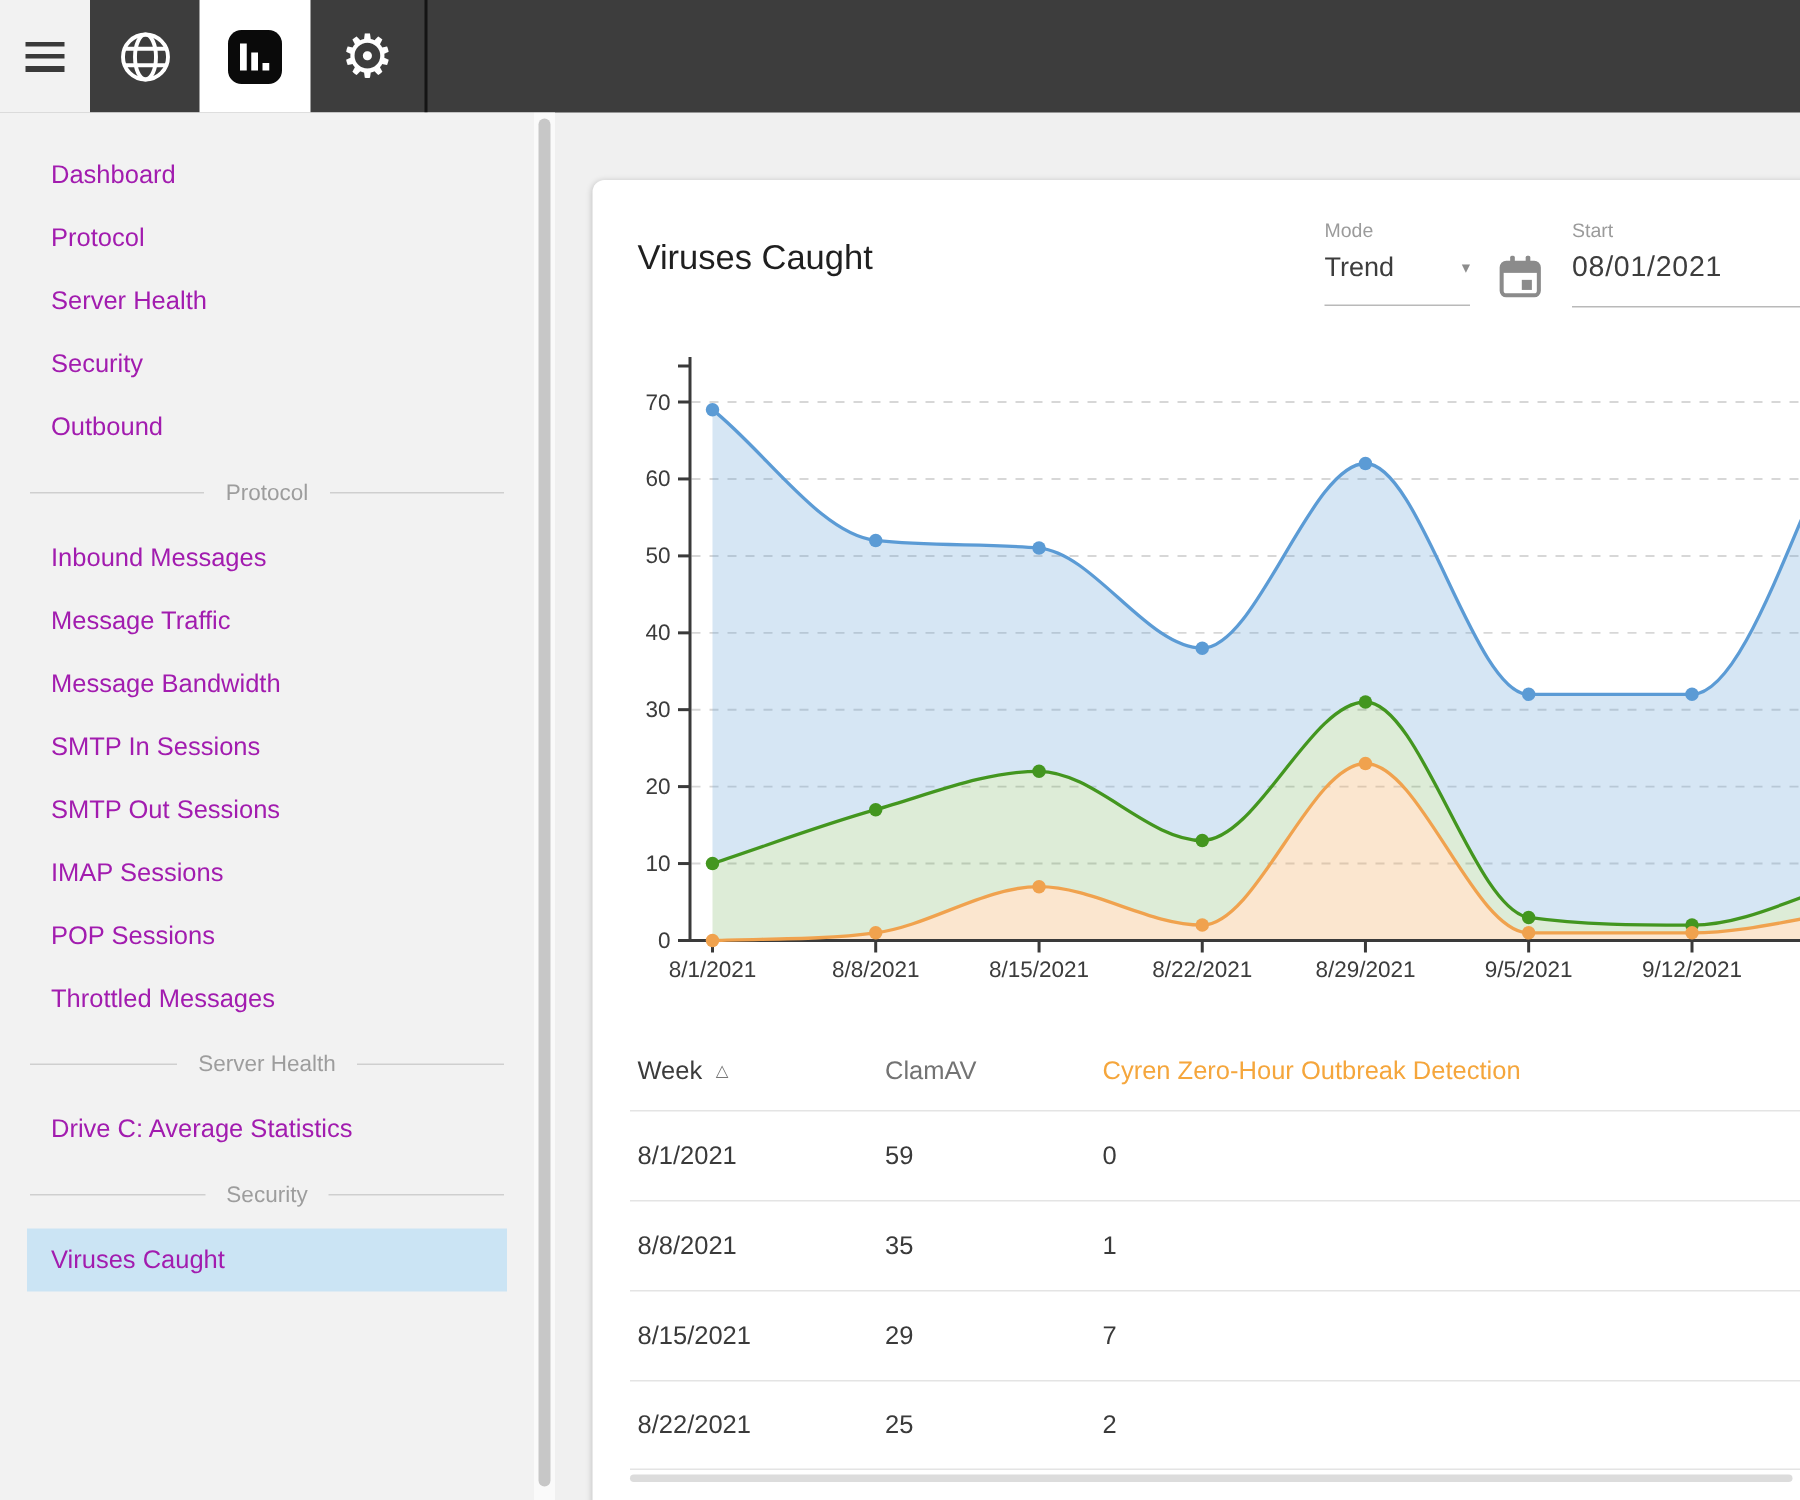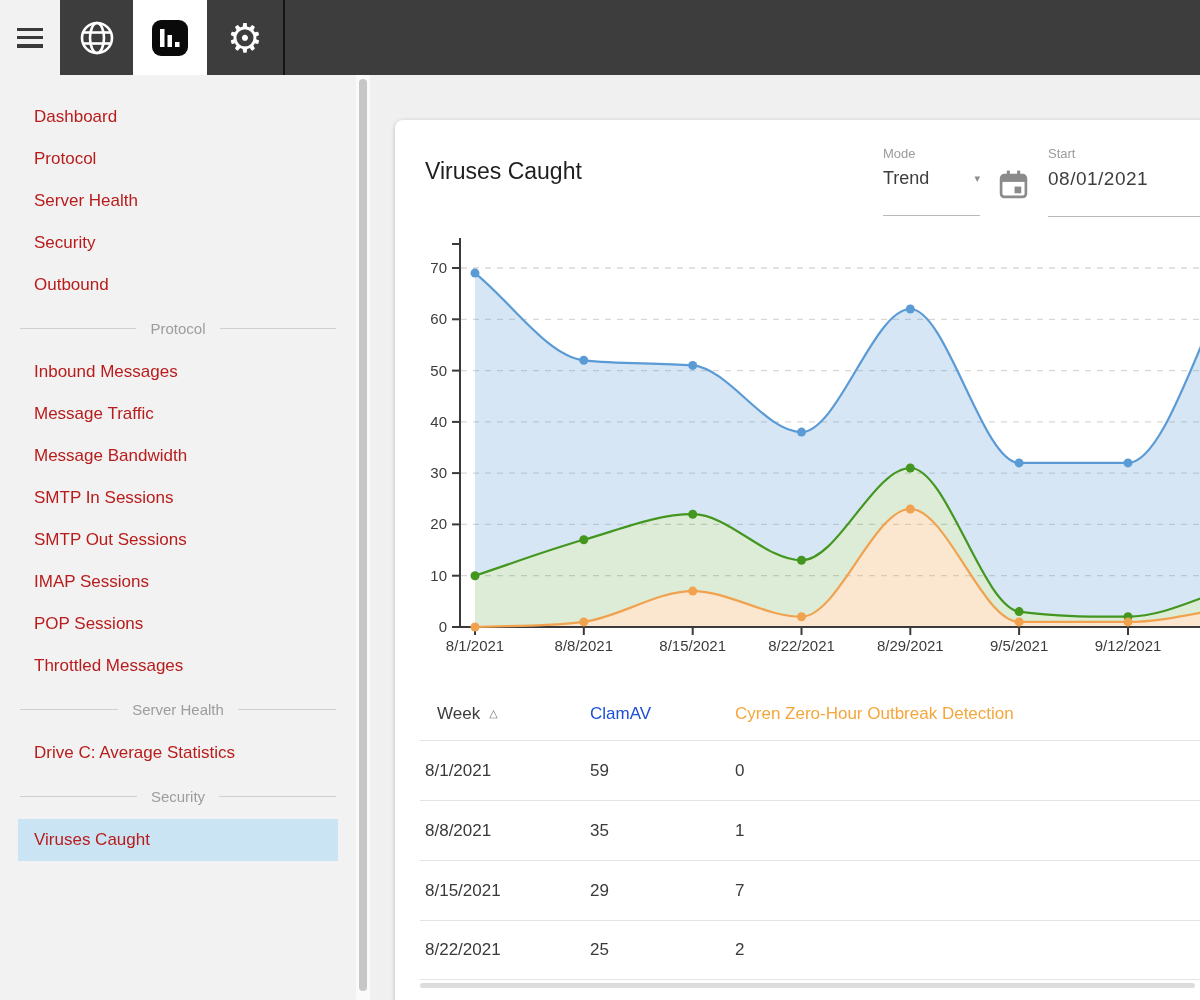--- a/index.html
+++ b/index.html
@@ -15,40 +15,40 @@
   .hamburger span{display:block;width:26px;height:3.5px;background:#3a3a3a}
   .tile{position:absolute;top:0;height:75px;display:flex;align-items:center;justify-content:center;cursor:pointer}
   #tile-globe{left:60px;width:73px}
   #tile-reports{left:133px;width:74px;background:#ffffff}
   #tile-settings{left:207px;width:76px}
   .topbar-sep{position:absolute;left:283px;top:0;width:2px;height:75px;background:#141414}
   .gear-glyph{font-size:40px;color:#ffffff;line-height:1}
 
   
   .sidebar{position:absolute;left:0;top:75px;width:356px;height:925px;background:#f2f2f2;overflow:hidden}
-  .side-item{height:42px;line-height:42px;padding-left:34px;font-size:17px;color:#b91c1c;cursor:pointer;
+  .side-item{height:42px;line-height:42px;padding-left:34px;font-size:17px;color:#a21caf;cursor:pointer;
     white-space:nowrap}
   .side-item.first{margin-top:21px}
   .side-item.selected{background:#cbe4f4;margin:0 18px;padding-left:16px}
   .side-section{height:45px;display:flex;align-items:center;color:#9d9d9d;font-size:15px;white-space:nowrap}
   .side-section::before{content:"";flex:1;height:1px;background:#cfcfcf;margin-left:20px;margin-right:14px}
   .side-section::after{content:"";flex:1;height:1px;background:#cfcfcf;margin-left:14px;margin-right:20px}
   .sidebar-scroll{position:absolute;left:356px;top:75px;width:14px;height:925px;background:#fafafa}
   .sidebar-scroll .thumb{position:absolute;left:3px;top:4px;width:8px;height:912px;background:#c7c7c7;border-radius:4px}
 
   
   .card{position:absolute;left:395px;top:120px;width:825px;height:890px;background:#ffffff;
     border-radius:8px;box-shadow:0 1px 4px rgba(0,0,0,0.22)}
   .card-title{position:absolute;left:30px;top:38px;font-size:23px;font-weight:400;color:#1f1f1f}
 
   .field{position:absolute}
   #mode-field{left:488px;top:26px;width:97px}
   #start-field{left:653px;top:26px;width:172px}
   .field-label{font-size:13px;color:#9b9b9b}
-  .field-value{margin-top:7px;font-size:18px;color:#3d3d3d;padding-bottom:26px;
+  .field-value{margin-top:7px;font-size:18px;color:#3d3d3d;padding-bottom:14px;
     border-bottom:1px solid #b9b9b9;display:flex;justify-content:space-between;align-items:center;cursor:pointer}
   #start-field .field-value{font-size:19px;letter-spacing:0.5px}
   .dd-arrow{font-size:11px;color:#8d8d8d}
   #calendar-btn{position:absolute;left:601px;top:49px;width:34px;height:34px;border:none;background:none;
     cursor:pointer;padding:0}
 
   #chart-svg{position:absolute;left:25px;top:110px}
 
   
   #report-table{position:absolute;left:25px;top:568px;width:800px;font-size:17px;color:#3a3a3a}
@@ -225,25 +225,25 @@
       <text x="163.8" y="421" text-anchor="middle" fill="#3c3c3c" font-size="15" font-family="Liberation Sans, sans-serif">8/8/2021</text>
       <text x="272.7" y="421" text-anchor="middle" fill="#3c3c3c" font-size="15" font-family="Liberation Sans, sans-serif">8/15/2021</text>
       <text x="381.5" y="421" text-anchor="middle" fill="#3c3c3c" font-size="15" font-family="Liberation Sans, sans-serif">8/22/2021</text>
       <text x="490.3" y="421" text-anchor="middle" fill="#3c3c3c" font-size="15" font-family="Liberation Sans, sans-serif">8/29/2021</text>
       <text x="599.1" y="421" text-anchor="middle" fill="#3c3c3c" font-size="15" font-family="Liberation Sans, sans-serif">9/5/2021</text>
       <text x="708" y="421" text-anchor="middle" fill="#3c3c3c" font-size="15" font-family="Liberation Sans, sans-serif">9/12/2021</text>
     </svg>
 
   <div id="report-table">
       <div class="t-head">
-        <div class="th" style="color: rgb(60, 60, 60); margin-left: 12px;">
+        <div class="th" style="color: rgb(60, 60, 60);">
           <span>Week</span>
           <span class="sort">△</span>
         </div>
-        <div class="th" style="color: #1d4ed8;">
+        <div class="th" style="color: #737373;">
           <span>ClamAV</span>
         </div>
         <div class="th" style="color: rgb(245, 166, 60);">
           <span>Cyren Zero-Hour Outbreak Detection</span>
         </div>
       </div>
       <div class="t-row">
         <div class="td">8/1/2021</div>
         <div class="td">59</div>
         <div class="td">0</div>

